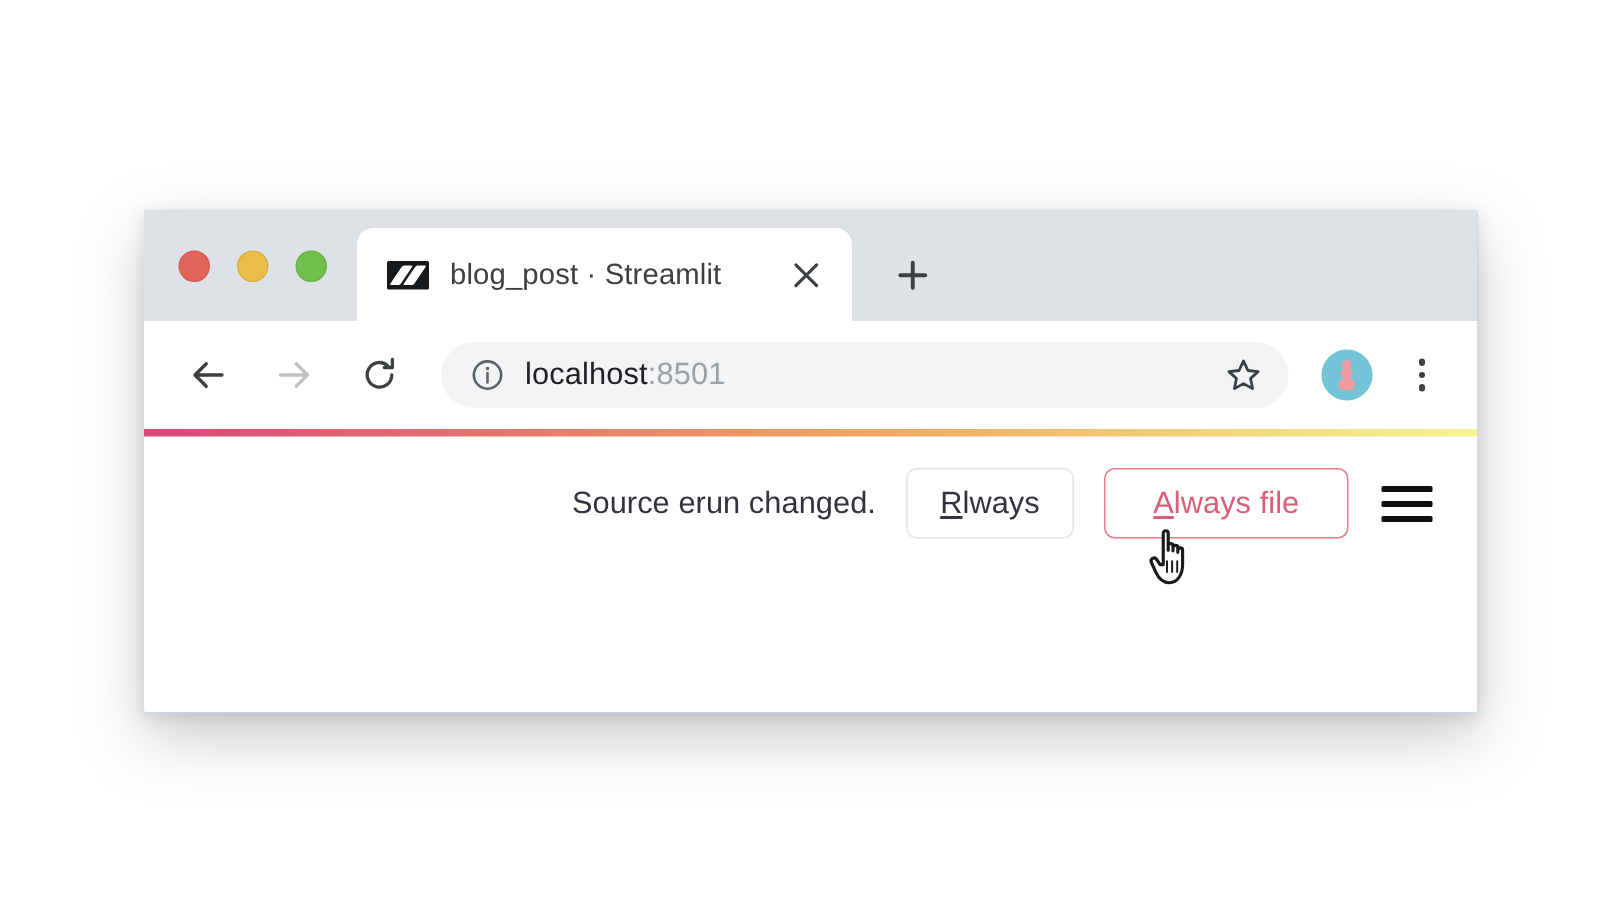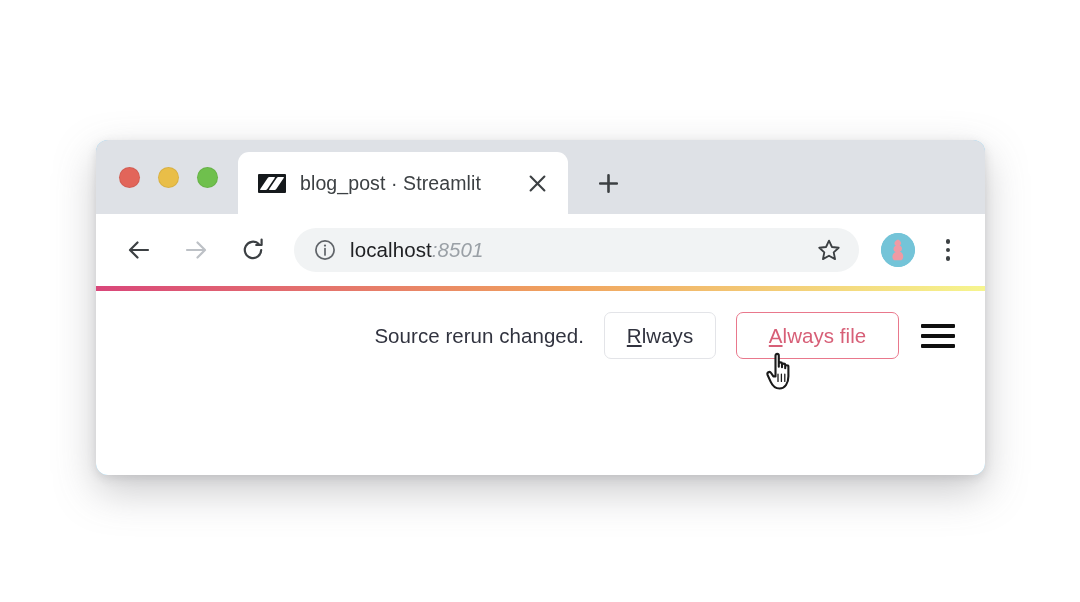--- a/index.html
+++ b/index.html
@@ -15,21 +15,21 @@
     position: relative;
   }
 
   
   #browser-window {
     position: absolute;
     left: 96px;
     top: 140px;
     width: 889px;
     height: 335px;
-    border-radius: 12px;
+    border-radius: 2px;
     background: #7dd3fc;
     box-shadow: 0 16px 42px rgba(100,100,105,0.34),
                 0 3px 10px rgba(100,100,105,0.18);
     overflow: hidden;
   }
 
   
   #tab-strip {
     position: relative;
     height: 74px;
@@ -157,21 +157,21 @@
     align-items: center;
   }
   #omnibox-url {
     flex: 1 1 auto;
     font-size: 20.5px;
     color: #202124;
     white-space: nowrap;
     overflow: hidden;
     letter-spacing: 0.1px;
   }
-  #omnibox-url .url-port { color: #9aa0a6; font-style: italic; }
+  #omnibox-url .url-port { color: #9aa0a6; }
   #bookmark-star {
     width: 40px;
     height: 40px;
     display: flex;
     align-items: center;
     justify-content: center;
     flex: 0 0 auto;
     margin-left: 6px;
   }
   #profile-avatar {
@@ -365,21 +365,21 @@
       <span class="dot"></span>
     </div>
   </div>
 
   <div id="page-content">
 
     <div id="streamlit-gradient-bar" style="background: linear-gradient(90deg, rgb(217, 70, 122) 0%, rgb(240, 162, 94) 52%, rgb(246, 245, 143) 100%);"></div>
 
     <div id="streamlit-toolbar">
 
-      <span id="status-message">Source rerun changed.</span>
+      <span id="status-message">Source erun changed.</span>
 
       <div class="st-button" id="rerun-button" style="color: rgb(49, 51, 63); border-color: rgb(227, 228, 232);">
         <span class="accesskey">R</span>
           <span>lways</span>
       </div>
 
       <div class="st-button" id="always-rerun-button" style="color: rgb(215, 95, 119); border-color: rgb(233, 120, 140);">
         <span class="accesskey">A</span>
           <span>lways file</span>
       </div>

